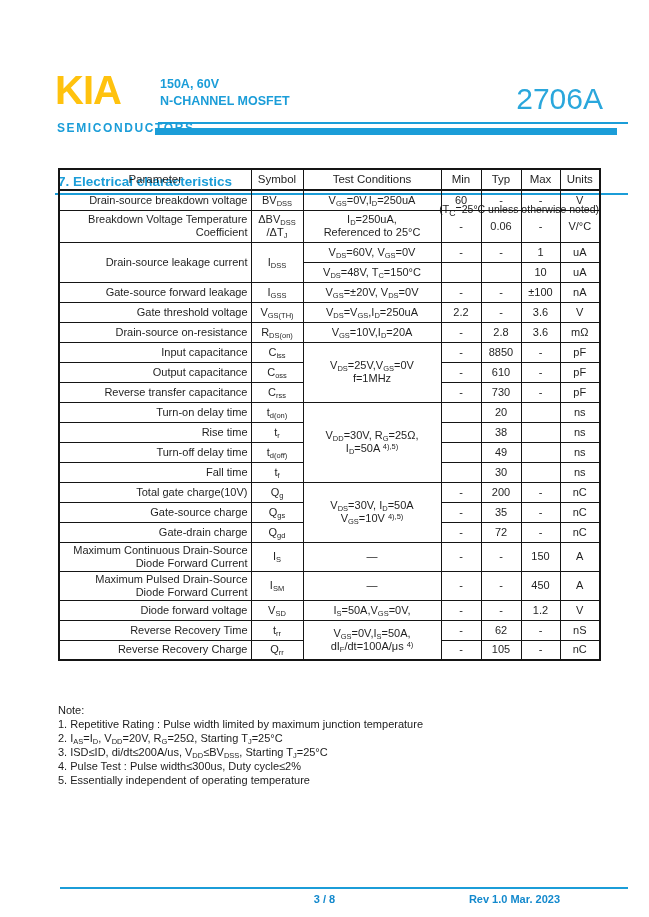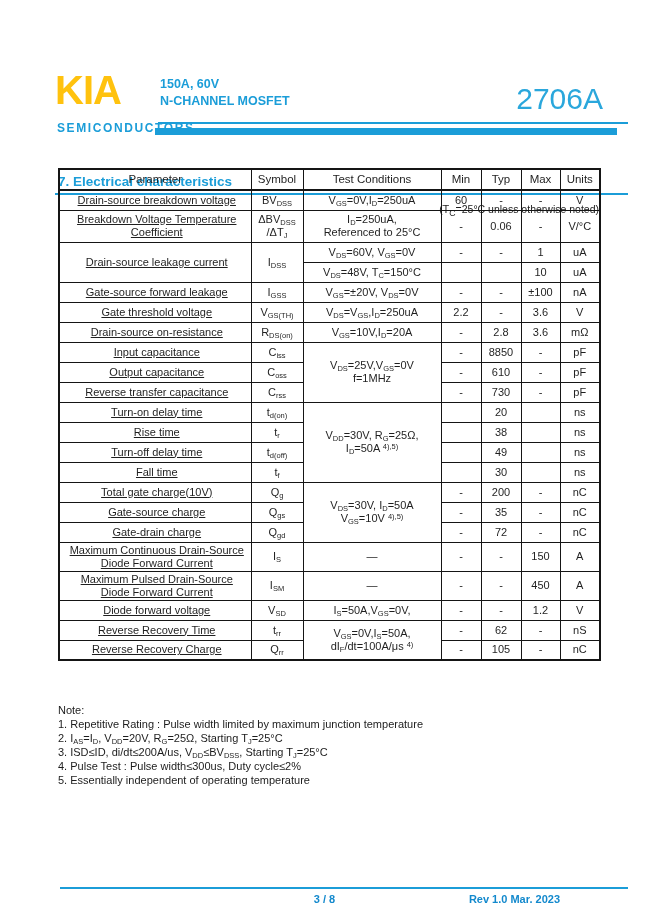--- a/index.html
+++ b/index.html
@@ -42,21 +42,21 @@
     border-collapse: collapse; table-layout: fixed; width: 541px;
     font-size: 11px; line-height: 13px; color: #1f1f1f;
   }
   .ech-table th, .ech-table td {
     border: 1px solid #151515; padding: 1px 3px;
     text-align: center; vertical-align: middle;
     overflow: hidden; white-space: pre-line;
   }
   .ech-table { border: 2px solid #151515; }
   .ech-table thead th { font-weight: normal; font-size: 11.5px; height: 21px; border-bottom-width: 2px; }
-  .ech-table td.c-param { text-align: center; padding-left: 6px; text-decoration: underline; }
+  .ech-table td.c-param { text-align: right; padding-left: 6px; }
   .ech-table sub { font-size: 7.5px; vertical-align: -2px; line-height: 0; }
   .ech-table sup { font-size: 7.5px; vertical-align: 3px; line-height: 0; }
 
   
   .notes { left: 58px; top: 664px; font-size: 11px; line-height: 13.6px; color: #1c1c1c; }
   .notes .note-line { margin: 0 0 0.5px 0; }
   .notes sub { font-size: 7.5px; vertical-align: -2px; line-height: 0; }
 
   
   .footer-rule { left: 60px; top: 847px; width: 568px; height: 2px; background: var(--accent); }

